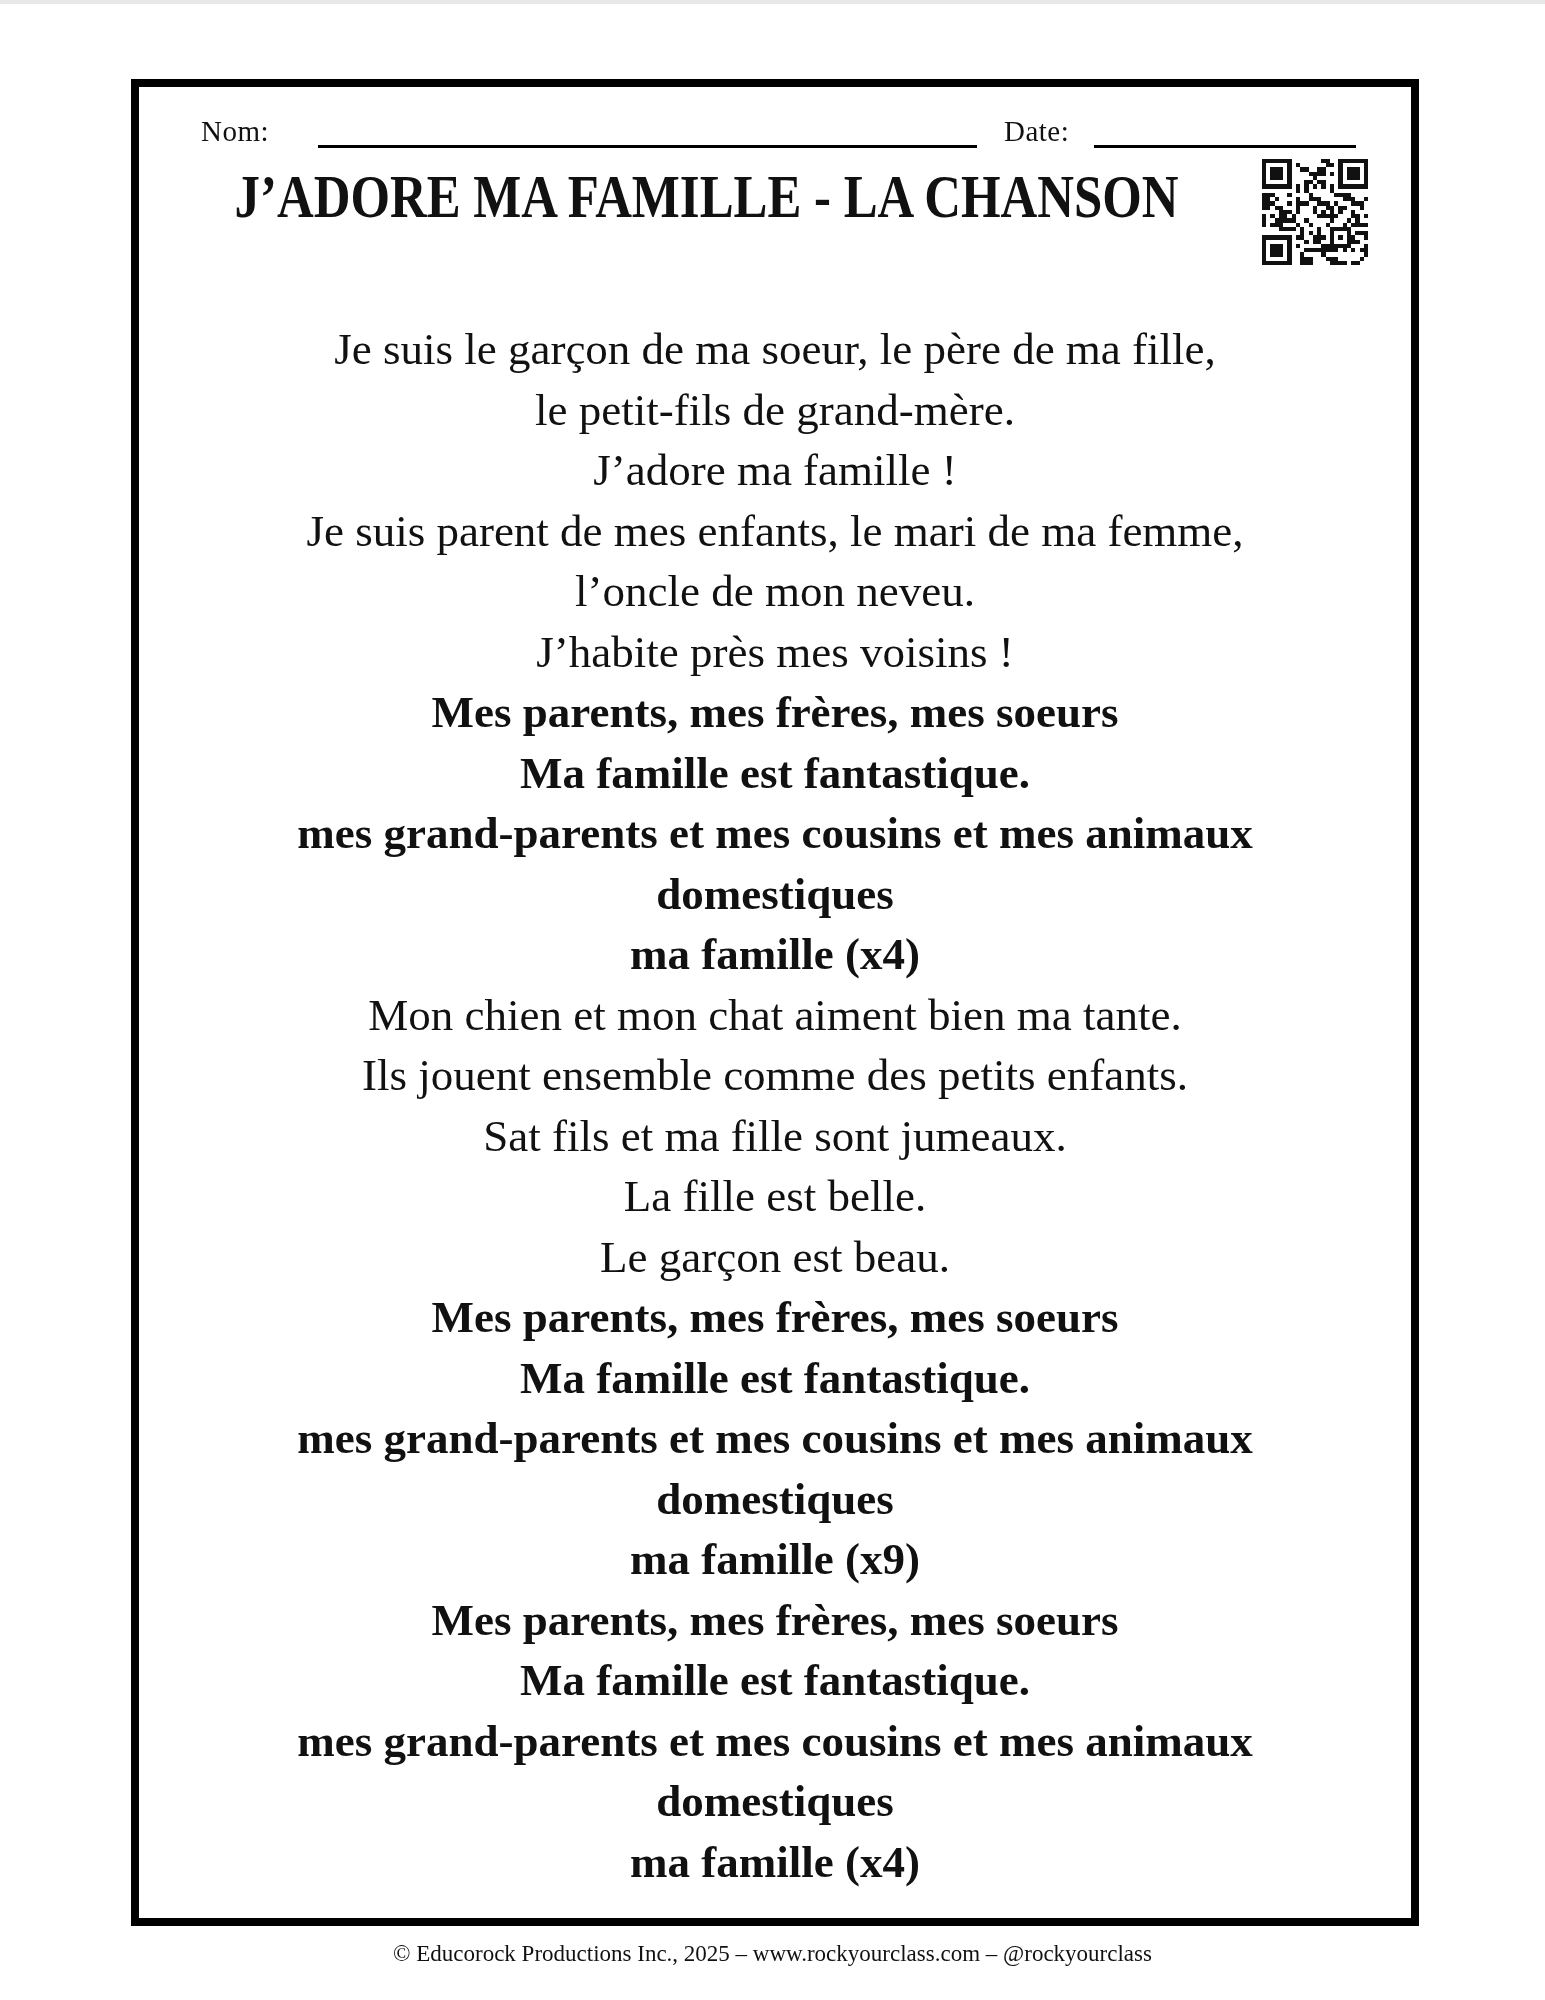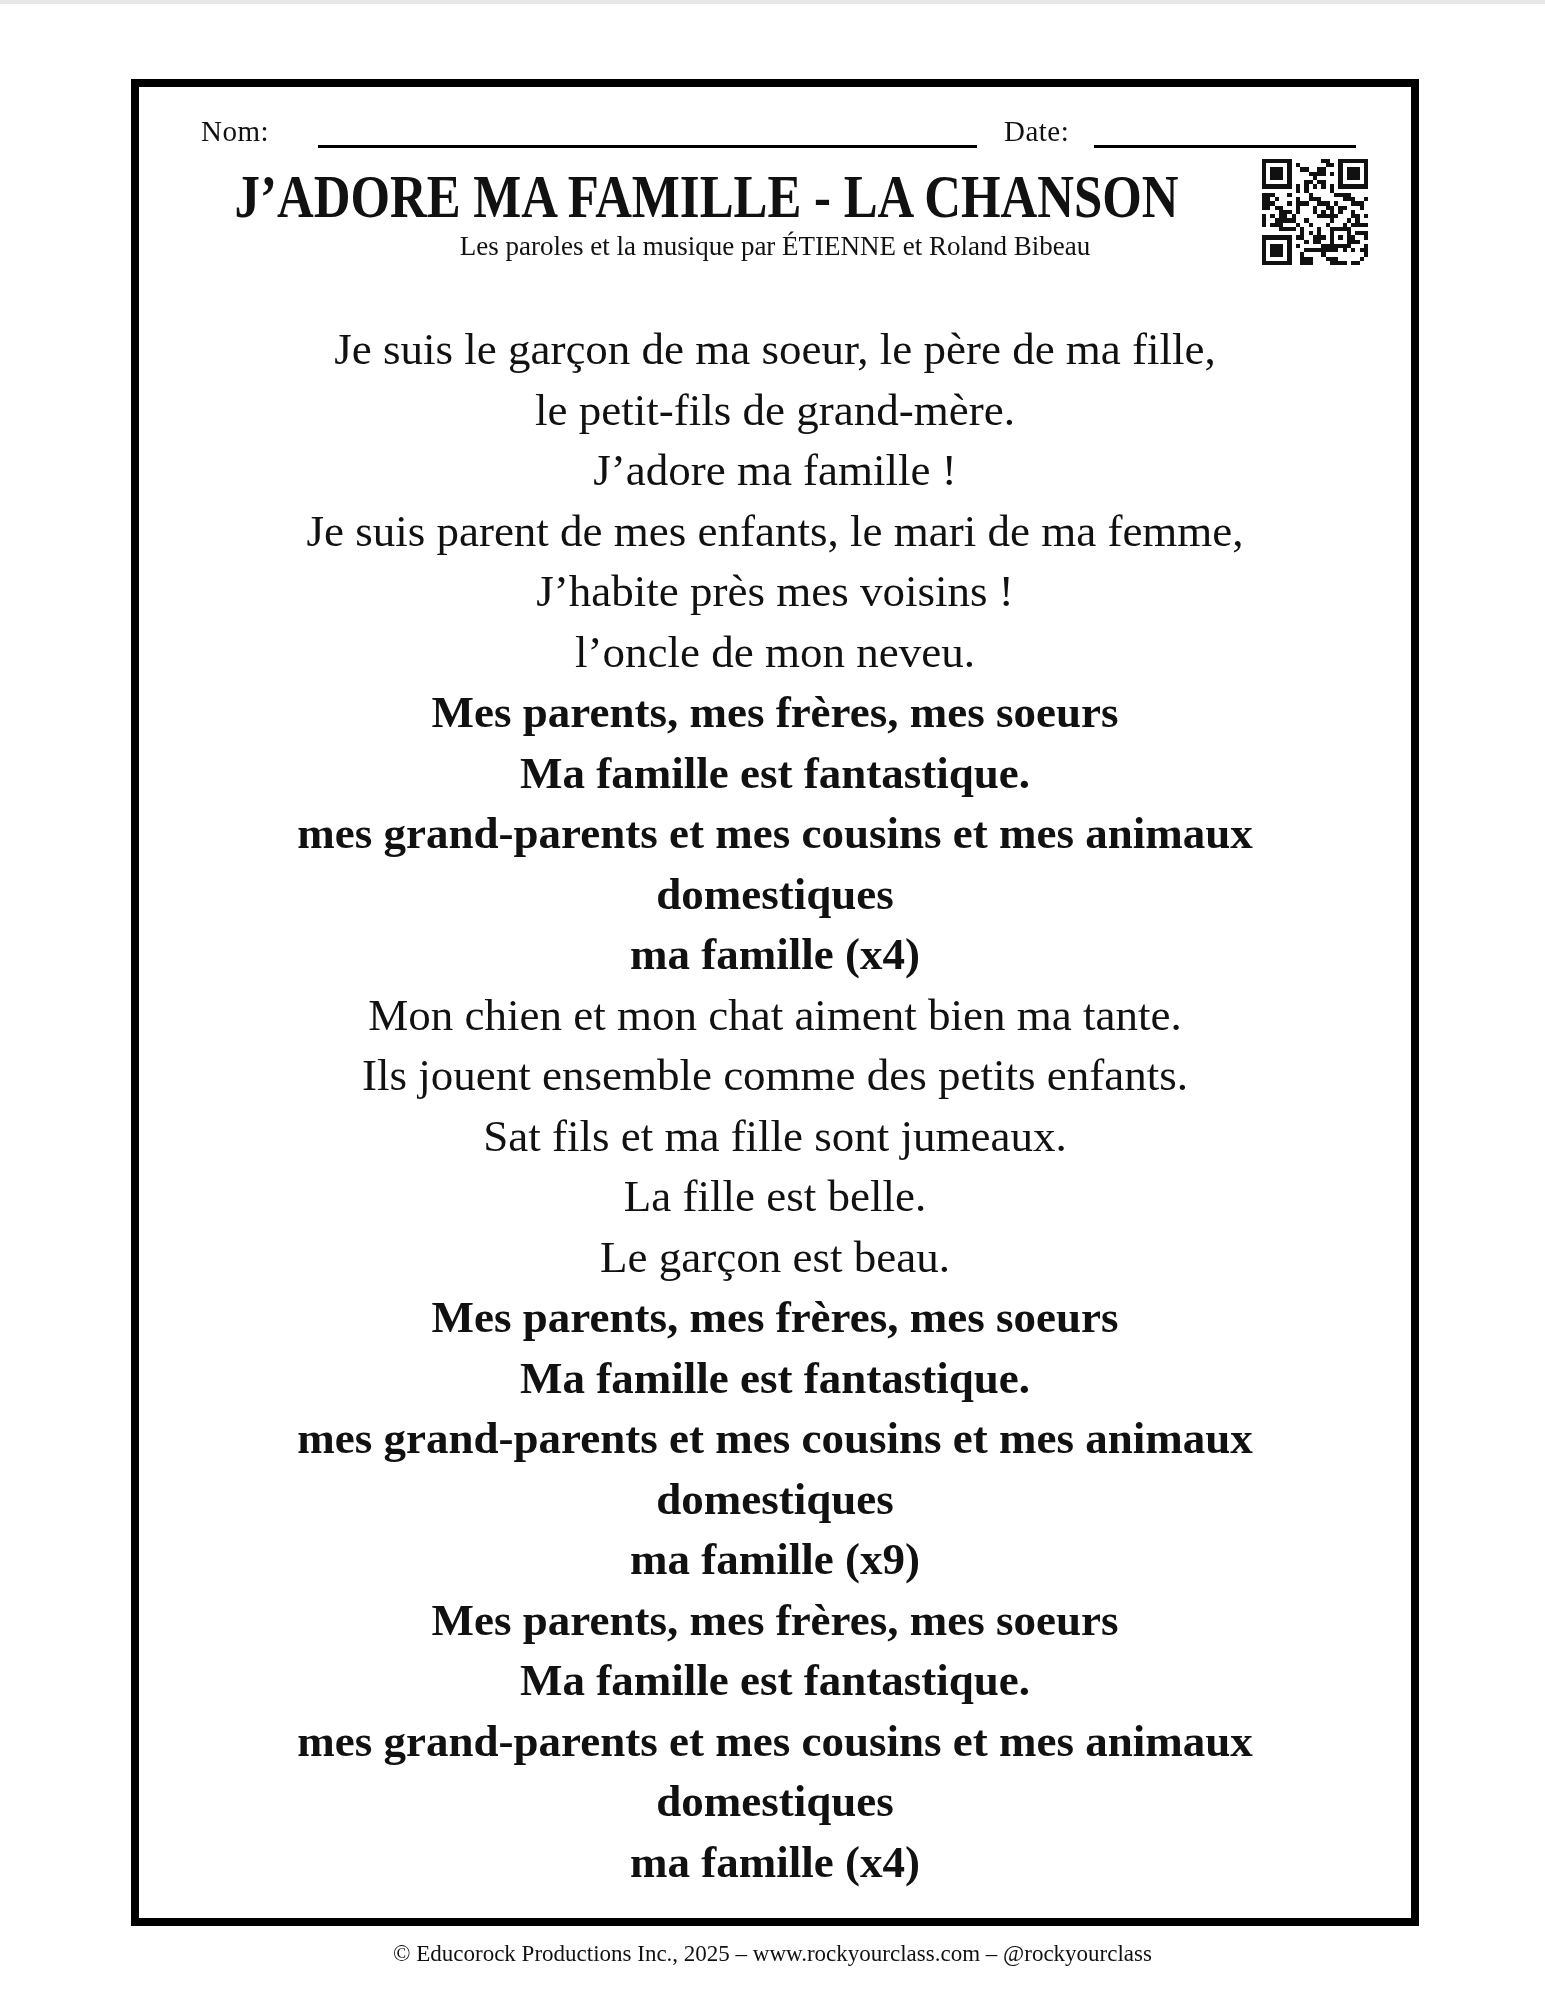--- a/index.html
+++ b/index.html
@@ -80,21 +80,20 @@
   <span class="form-label nom-label">Nom:</span>
   <div class="write-line nom-line"></div>
 
   <span class="form-label date-label">Date:</span>
   <div class="write-line date-line"></div>
 
   <div class="title-row">
     <span class="title-inner">J’ADORE MA FAMILLE - LA CHANSON</span>
   </div>
 
-  <div class="subtitle">Les paroles et la musique par ÉTIENNE et Roland Bibeau</div>
 
   <svg class="qr" id="qr" viewBox="0 0 25 25" shape-rendering="crispEdges">
       <rect x="0" y="0" width="1" height="1" fill="#111111"></rect>
       <rect x="1" y="0" width="1" height="1" fill="#111111"></rect>
       <rect x="2" y="0" width="1" height="1" fill="#111111"></rect>
       <rect x="3" y="0" width="1" height="1" fill="#111111"></rect>
       <rect x="4" y="0" width="1" height="1" fill="#111111"></rect>
       <rect x="5" y="0" width="1" height="1" fill="#111111"></rect>
       <rect x="6" y="0" width="1" height="1" fill="#111111"></rect>
       <rect x="14" y="0" width="1" height="1" fill="#111111"></rect>
@@ -381,22 +380,22 @@
       <rect x="19" y="24" width="1" height="1" fill="#111111"></rect>
       <rect x="21" y="24" width="1" height="1" fill="#111111"></rect>
       <rect x="22" y="24" width="1" height="1" fill="#111111"></rect>
     </svg>
 
   <div class="lyrics" id="lyrics">
       <div class="lyric-line">Je suis le garçon de ma soeur, le père de ma fille,</div>
       <div class="lyric-line">le petit-fils de grand-mère.</div>
       <div class="lyric-line">J’adore ma famille !</div>
       <div class="lyric-line">Je suis parent de mes enfants, le mari de ma femme,</div>
+      <div class="lyric-line">l’oncle de mon neveu.</div>
       <div class="lyric-line">J’habite près mes voisins !</div>
-      <div class="lyric-line">l’oncle de mon neveu.</div>
       <div class="lyric-line bold">Mes parents, mes frères, mes soeurs</div>
       <div class="lyric-line bold">Ma famille est fantastique.</div>
       <div class="lyric-line bold">mes grand-parents et mes cousins et mes animaux</div>
       <div class="lyric-line bold">domestiques</div>
       <div class="lyric-line bold">ma famille (x4)</div>
       <div class="lyric-line">Mon chien et mon chat aiment bien ma tante.</div>
       <div class="lyric-line">Ils jouent ensemble comme des petits enfants.</div>
       <div class="lyric-line">Sat fils et ma fille sont jumeaux.</div>
       <div class="lyric-line">La fille est belle.</div>
       <div class="lyric-line">Le garçon est beau.</div>

